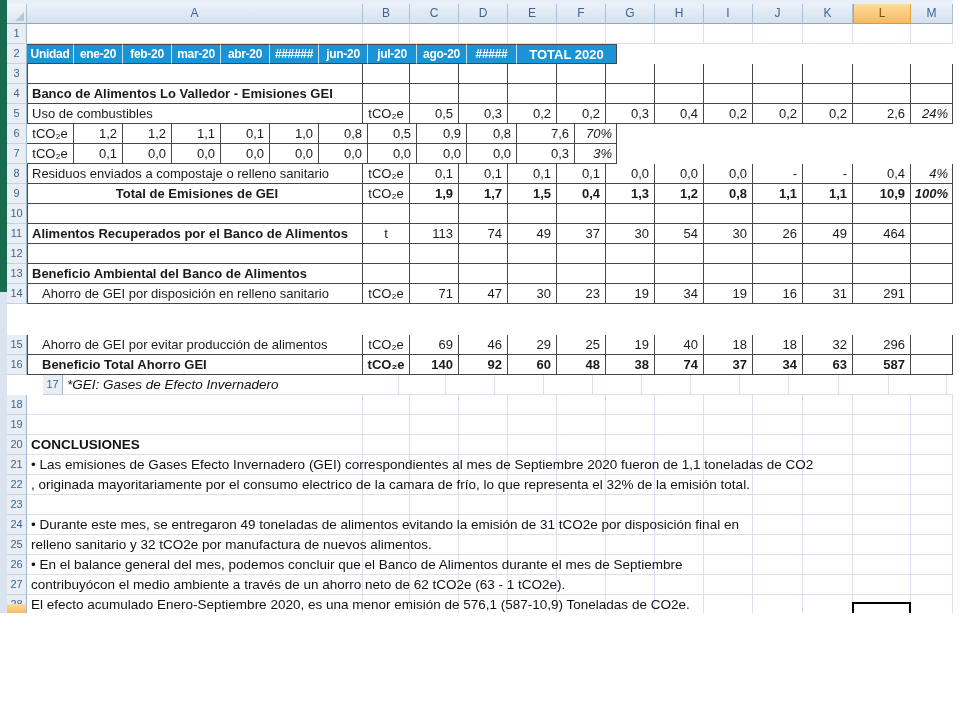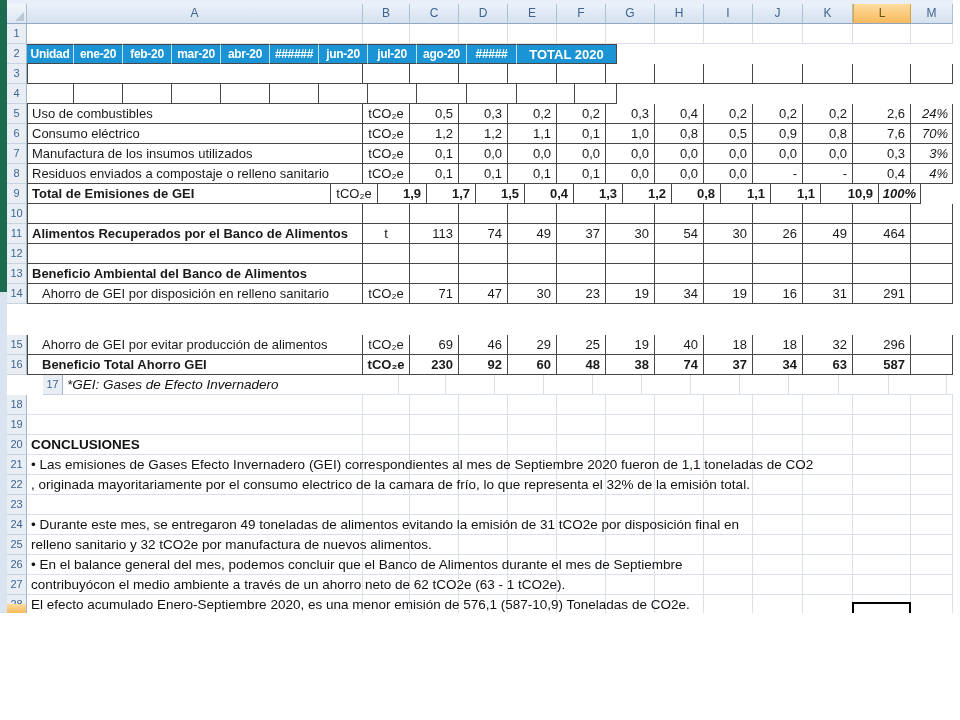--- a/index.html
+++ b/index.html
@@ -111,20 +111,21 @@
           <div class="c t v" style="width: 49px;"></div>
           <div class="c t v" style="width: 49px;"></div>
           <div class="c t v" style="width: 49px;"></div>
           <div class="c t v" style="width: 50px;"></div>
           <div class="c t v" style="width: 50px;"></div>
           <div class="c t v" style="width: 58px;"></div>
           <div class="c t pct" style="width: 42px;"></div>
         </div>
         <div class="row" style="width: 946px;">
           <div class="rowhead" style="width: 20px;">4</div>
+          <div class="c t tl lab b" style="width: 336px;">Banco de Alimentos Lo Valledor - Emisiones GEI</div>
           <div class="c t u" style="width: 47px;"></div>
           <div class="c t v" style="width: 49px;"></div>
           <div class="c t v" style="width: 49px;"></div>
           <div class="c t v" style="width: 49px;"></div>
           <div class="c t v" style="width: 49px;"></div>
           <div class="c t v" style="width: 49px;"></div>
           <div class="c t v" style="width: 49px;"></div>
           <div class="c t v" style="width: 49px;"></div>
           <div class="c t v" style="width: 50px;"></div>
           <div class="c t v" style="width: 50px;"></div>
@@ -142,37 +143,35 @@
           <div class="c t v" style="width: 49px;">0,3</div>
           <div class="c t v" style="width: 49px;">0,4</div>
           <div class="c t v" style="width: 49px;">0,2</div>
           <div class="c t v" style="width: 50px;">0,2</div>
           <div class="c t v" style="width: 50px;">0,2</div>
           <div class="c t v" style="width: 58px;">2,6</div>
           <div class="c t pct" style="width: 42px;">24%</div>
         </div>
         <div class="row" style="width: 946px;">
           <div class="rowhead" style="width: 20px;">6</div>
-          <div class="c t tl lab" style="width: 336px;">Consumo eléctrico</div>
           <div class="c t u" style="width: 47px;">tCO₂e</div>
           <div class="c t v" style="width: 49px;">1,2</div>
           <div class="c t v" style="width: 49px;">1,2</div>
           <div class="c t v" style="width: 49px;">1,1</div>
           <div class="c t v" style="width: 49px;">0,1</div>
           <div class="c t v" style="width: 49px;">1,0</div>
           <div class="c t v" style="width: 49px;">0,8</div>
           <div class="c t v" style="width: 49px;">0,5</div>
           <div class="c t v" style="width: 50px;">0,9</div>
           <div class="c t v" style="width: 50px;">0,8</div>
           <div class="c t v" style="width: 58px;">7,6</div>
           <div class="c t pct" style="width: 42px;">70%</div>
         </div>
         <div class="row" style="width: 946px;">
           <div class="rowhead" style="width: 20px;">7</div>
-          <div class="c t tl lab" style="width: 336px;">Manufactura de los insumos utilizados</div>
           <div class="c t u" style="width: 47px;">tCO₂e</div>
           <div class="c t v" style="width: 49px;">0,1</div>
           <div class="c t v" style="width: 49px;">0,0</div>
           <div class="c t v" style="width: 49px;">0,0</div>
           <div class="c t v" style="width: 49px;">0,0</div>
           <div class="c t v" style="width: 49px;">0,0</div>
           <div class="c t v" style="width: 49px;">0,0</div>
           <div class="c t v" style="width: 49px;">0,0</div>
           <div class="c t v" style="width: 50px;">0,0</div>
           <div class="c t v" style="width: 50px;">0,0</div>
@@ -190,21 +189,21 @@
           <div class="c t v" style="width: 49px;">0,0</div>
           <div class="c t v" style="width: 49px;">0,0</div>
           <div class="c t v" style="width: 49px;">0,0</div>
           <div class="c t v" style="width: 50px;">-</div>
           <div class="c t v" style="width: 50px;">-</div>
           <div class="c t v" style="width: 58px;">0,4</div>
           <div class="c t pct" style="width: 42px;">4%</div>
         </div>
         <div class="row" style="width: 946px;">
           <div class="rowhead" style="width: 20px;">9</div>
-          <div class="c t tl lab b" style="width: 304px;">Total de Emisiones de GEI</div>
+          <div class="c t tl lab b" style="width: 336px; text-align: center;">Total de Emisiones de GEI</div>
           <div class="c t u" style="width: 47px;">tCO₂e</div>
           <div class="c t v b" style="width: 49px;">1,9</div>
           <div class="c t v b" style="width: 49px;">1,7</div>
           <div class="c t v b" style="width: 49px;">1,5</div>
           <div class="c t v b" style="width: 49px;">0,4</div>
           <div class="c t v b" style="width: 49px;">1,3</div>
           <div class="c t v b" style="width: 49px;">1,2</div>
           <div class="c t v b" style="width: 49px;">0,8</div>
           <div class="c t v b" style="width: 50px;">1,1</div>
           <div class="c t v b" style="width: 50px;">1,1</div>
@@ -304,21 +303,21 @@
           <div class="c t v" style="width: 49px;">18</div>
           <div class="c t v" style="width: 50px;">18</div>
           <div class="c t v" style="width: 50px;">32</div>
           <div class="c t v" style="width: 58px;">296</div>
           <div class="c t pct" style="width: 42px;"></div>
         </div>
         <div class="row" style="width: 946px;">
           <div class="rowhead" style="width: 20px;">16</div>
           <div class="c t tl lab b" style="width: 336px; padding-left: 14px;">Beneficio Total Ahorro GEI</div>
           <div class="c t u b" style="width: 47px;">tCO₂e</div>
-          <div class="c t v b" style="width: 49px;">230</div>
+          <div class="c t v b" style="width: 49px;">140</div>
           <div class="c t v b" style="width: 49px;">92</div>
           <div class="c t v b" style="width: 49px;">60</div>
           <div class="c t v b" style="width: 49px;">48</div>
           <div class="c t v b" style="width: 49px;">38</div>
           <div class="c t v b" style="width: 49px;">74</div>
           <div class="c t v b" style="width: 49px;">37</div>
           <div class="c t v b" style="width: 50px;">34</div>
           <div class="c t v b" style="width: 50px;">63</div>
           <div class="c t v b" style="width: 58px;">587</div>
           <div class="c t pct b" style="width: 42px;"></div>

